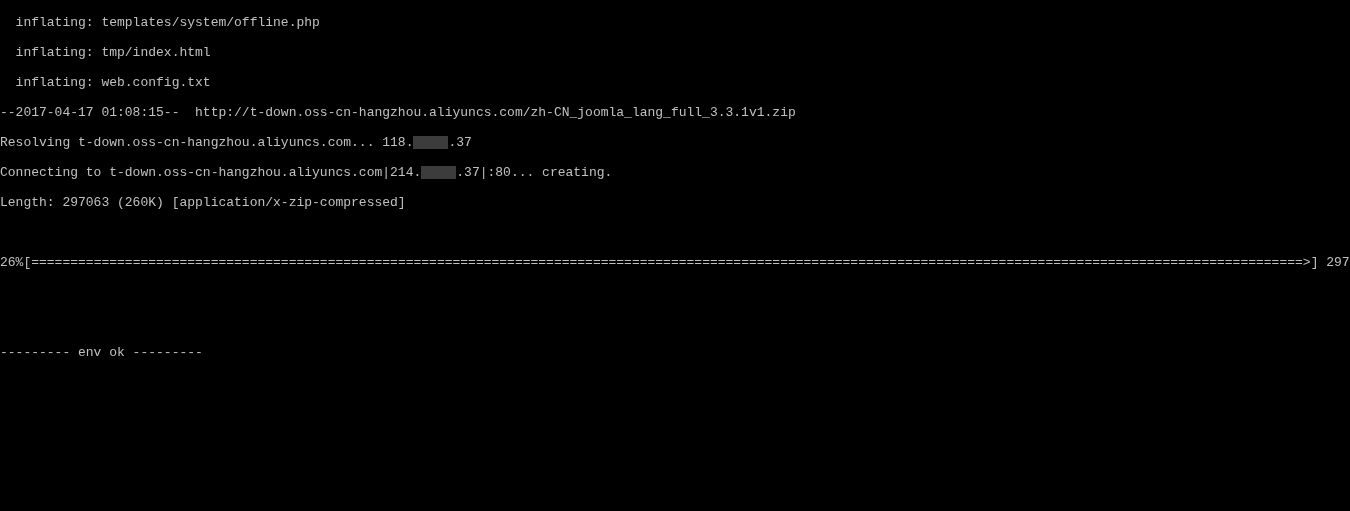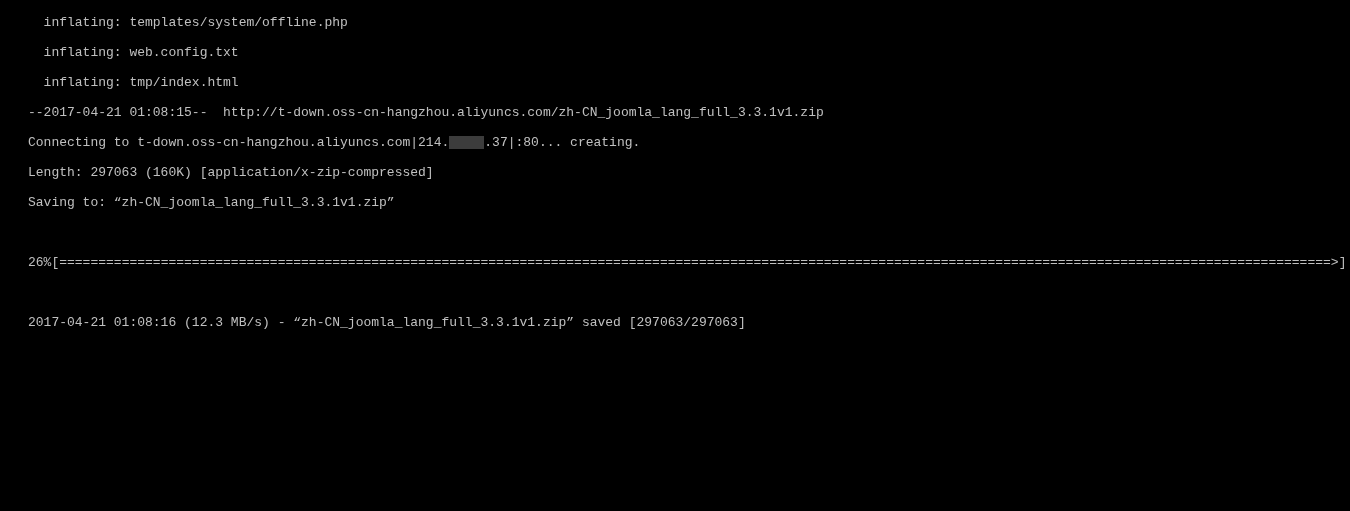--- a/index.html
+++ b/index.html
@@ -11,47 +11,47 @@
     font-size: 13px;
     line-height: 15px;
     width: 1350px;
     height: 511px;
     overflow: hidden;
   }
   .terminal {
     white-space: pre;
     padding: 0;
   }
-  .line { display: block; padding-left: 28px; }
+  .line { display: block; }
   .redact {
     display: inline-block;
     background: #3c3c3c;
     height: 13px;
     vertical-align: text-bottom;
     position: relative;
     top: -1px;
   }
   .w35 { width: 35px; }
 </style>
 </head>
 <body>
 
 <div class="terminal">
 <span class="line">  inflating: templates/system/offline.php</span>
+<span class="line">  inflating: tmp/index.html</span>
 <span class="line">  inflating: web.config.txt</span>
-<span class="line">  inflating: tmp/index.html</span>
-<span class="line">--2017-04-21 01:08:15--  http://t-down.oss-cn-hangzhou.aliyuncs.com/zh-CN_joomla_lang_full_3.3.1v1.zip</span>
+<span class="line">--2017-04-17 01:08:15--  http://t-down.oss-cn-hangzhou.aliyuncs.com/zh-CN_joomla_lang_full_3.3.1v1.zip</span>
+<span class="line"><span>Resolving t-down.oss-cn-hangzhou.aliyuncs.com... 118.</span><span class="redact w35"></span><span>.37</span></span>
 <span class="line"><span>Connecting to t-down.oss-cn-hangzhou.aliyuncs.com|214.</span><span class="redact w35"></span><span>.37|:80... creating.</span></span>
-<span class="line">Length: 297063 (160K) [application/x-zip-compressed]</span>
-<span class="line">Saving to: “zh-CN_joomla_lang_full_3.3.1v1.zip”</span>
+<span class="line">Length: 297063 (260K) [application/x-zip-compressed]</span>
 <span class="line"> </span>
 <span class="line"><span>26%[</span><span>===================================================================================================================================================================&gt;</span><span>] 297,063     --.-K/s   in 0.02s</span></span>
 <span class="line"> </span>
-<span class="line">2017-04-21 01:08:16 (12.3 MB/s) - “zh-CN_joomla_lang_full_3.3.1v1.zip” saved [297063/297063]</span>
 <span class="line"> </span>
+<span class="line">--------- env ok ---------</span>
 
 
 
 
 
 
 
 
 
 

